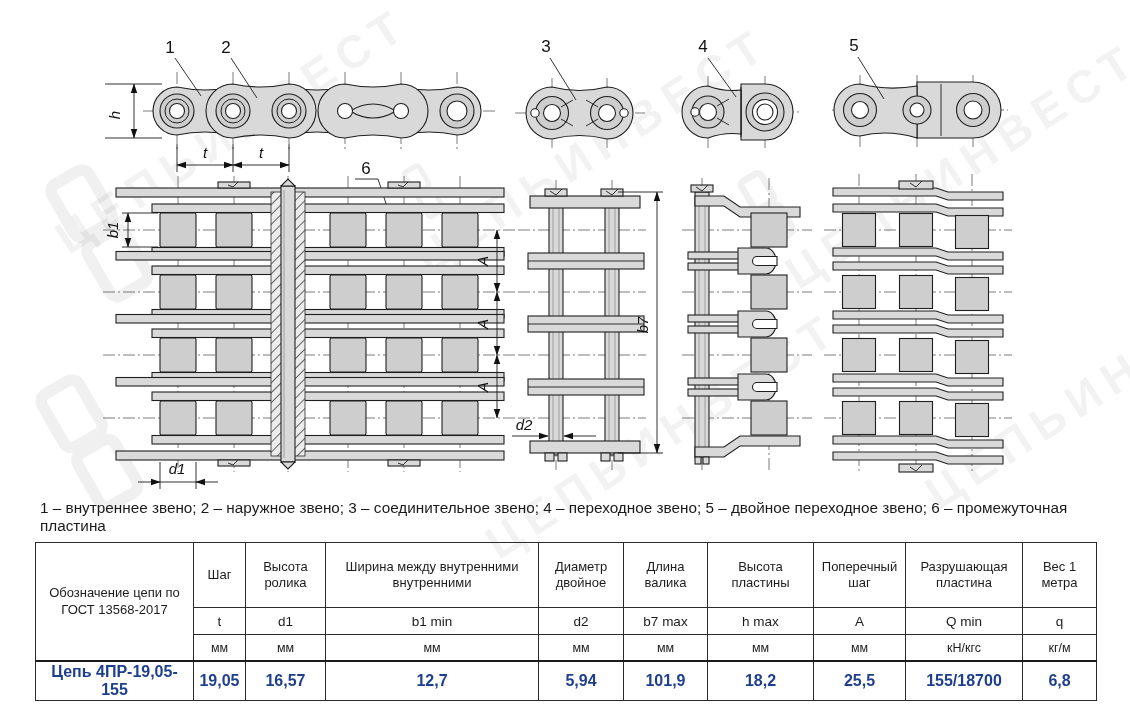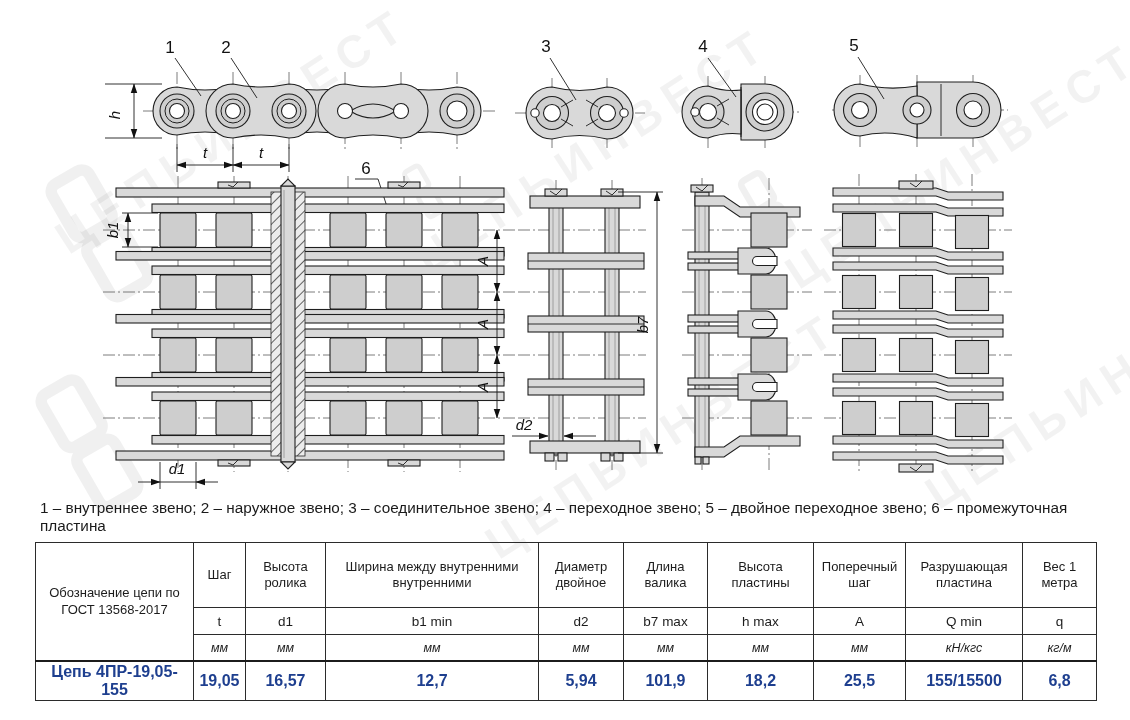--- a/index.html
+++ b/index.html
@@ -28,21 +28,21 @@
 
   
   #caption{position:absolute;left:40px;top:499px;width:1070px;font-size:15.3px;color:#1a1a1a;}
 
   
   #spec{position:absolute;left:35px;top:542px;width:1061px;border-collapse:collapse;
         table-layout:fixed;border:1.6px solid #1c1c1c;color:#1c1c1c;}
   #spec td{border:1px solid #2b2b2b;text-align:center;vertical-align:middle;padding:1px 3px;}
   #spec .name{font-size:13px;line-height:1.25;height:62px;}
   #spec .sym{font-size:13.5px;height:24px;}
-  #spec .unit{font-size:12.5px;height:23px;font-style:italic;}
+  #spec .unit{font-size:12.5px;height:23px;}
   #spec .data-row td{border-top:2.5px solid #1c1c1c;font-weight:bold;font-size:16px;
         color:#1e3f8f;height:28px;}
 </style>
 </head>
 <body>
 
 <div id="page">
 
   <div class="wm" style="left:60px;top:215px">ЦЕПЬИНВЕСТ</div>
   <div class="wm" style="left:420px;top:235px">ЦЕПЬИНВЕСТ</div>
@@ -448,19 +448,19 @@
     </tr>
     <tr class="data-row">
       <td>Цепь 4ПР-19,05-155</td>
       <td>19,05</td>
       <td>16,57</td>
       <td>12,7</td>
       <td>5,94</td>
       <td>101,9</td>
       <td>18,2</td>
       <td>25,5</td>
-      <td>155/15500</td>
+      <td>155/18700</td>
       <td>6,8</td>
     </tr>
   </tbody>
     </table>
 
 </div>
 
 </body></html>

